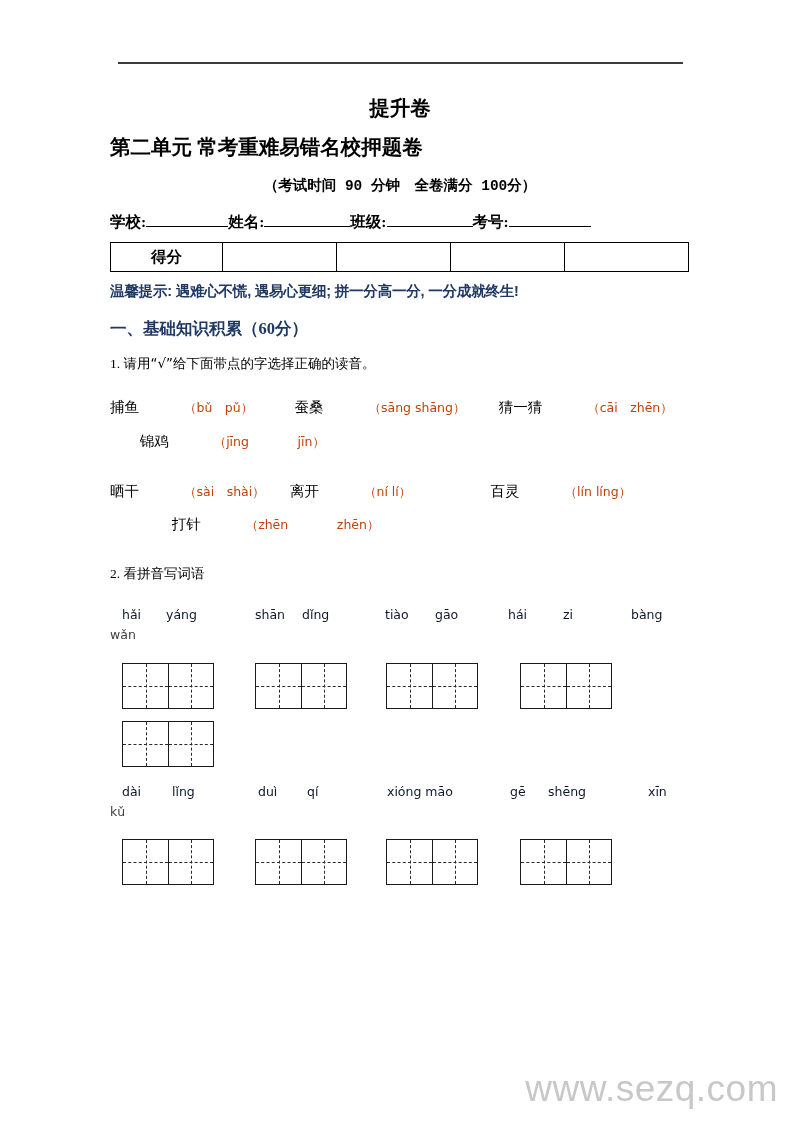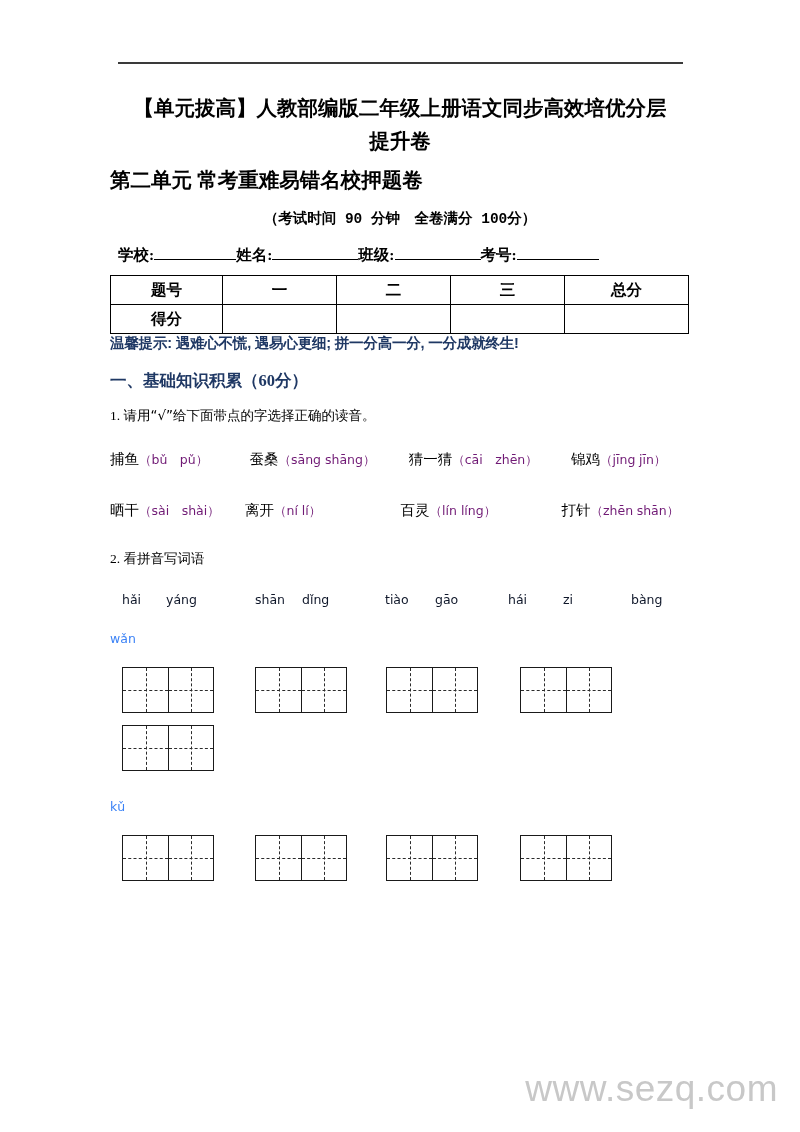--- a/index.html
+++ b/index.html
@@ -73,21 +73,20 @@
   
   .fields {
     margin: 11px 0 0 0;
     font-weight: bold;
     font-size: 15.5px;
     white-space: nowrap;
     letter-spacing: 0;
   }
   .field {
     display: inline-block;
-    margin-left: 8px;
   }
   .field .lbl { }
   .field .blank {
     display: inline-block;
     border-bottom: 1.6px solid #000;
     height: 15px;
     vertical-align: baseline;
   }
   .f-school .blank { width: 82px; }
   .f-name   .blank { width: 86px; }
@@ -110,20 +109,21 @@
     font-weight: bold;
     font-size: 15.5px;
     padding: 0;
   }
   .score-table col.c-label { width: 112px; }
   .score-table col.c-num   { width: 114px; }
   .score-table col.c-total { width: 124px; }
 
   
   .tip {
+    margin-top: 10px;
     font-family: "Liberation Sans", "DejaVu Sans", sans-serif;
     font-weight: bold;
     font-size: 14.5px;
     letter-spacing: -0.2px;
   }
 
   
   .section-head {
     margin-top: 17px;
     font-family: "Liberation Serif", "DejaVu Serif", serif;
@@ -150,42 +150,43 @@
     line-height: 2.3;
     white-space: nowrap;
   }
   .choice-row.wrap { white-space: normal; }
   .choice {
     display: inline-block;
   }
   .py {
     font-family: "DejaVu Sans", sans-serif;
     font-size: 12.5px;
-    color: #701a75;
+    color: #c2410c;
+    margin-left: 45px;
   }
 
   
   .pinyin-row {
     margin-top: 16px;
     font-family: "DejaVu Sans", sans-serif;
     font-size: 12.5px;
     color: #0f172a;
     position: relative;
     height: 18px;
   }
   .pinyin-row span.pw {
     position: absolute;
     top: 0;
     white-space: nowrap;
   }
   .pinyin-cont {
-    margin-top: 21px;
+    margin-top: 2px;
     font-family: "DejaVu Sans", sans-serif;
     font-size: 12.5px;
-    color: #3b82f6;
+    color: #404040;
   }
 
   
   .grid-row {
     position: relative;
     height: 52px;
     margin-top: 18px;
   }
   .tzg {
     position: absolute;
@@ -238,21 +239,20 @@
 </head>
 <body>
 
 <div class="page">
 
   <div class="header-rule"></div>
 
   <div class="content">
 
     <div class="doc-title">
-      <span>【单元拔高】人教部编版二年级上册语文同步高效培优分层</span>
       <span class="line2">提升卷</span>
     </div>
 
     <div class="doc-subtitle">第二单元 常考重难易错名校押题卷</div>
 
     <div class="exam-meta">（考试时间 90 分钟　全卷满分 100分）</div>
 
     <div class="fields">
       <span class="field f-school"><span class="lbl">学校:</span><span class="blank"></span></span><span class="field f-name"><span class="lbl">姓名:</span><span class="blank"></span></span><span class="field f-class"><span class="lbl">班级:</span><span class="blank"></span></span><span class="field f-exam"><span class="lbl">考号:</span><span class="blank"></span></span>
     </div>
@@ -260,27 +260,20 @@
     <table class="score-table">
       <colgroup>
         <col class="c-label">
           <col class="c-num">
           <col class="c-num">
           <col class="c-num">
           <col class="c-total">
       </colgroup>
       <tbody>
         <tr>
-          <td>题号</td>
-          <td>一</td>
-          <td>二</td>
-          <td>三</td>
-          <td>总分</td>
-        </tr>
-        <tr>
           <td>得分</td>
           <td></td>
           <td></td>
           <td></td>
           <td></td>
         </tr>
       </tbody>
     </table>
 
     <div class="tip" style="color: rgb(31, 56, 100);">温馨提示: 遇难心不慌, 遇易心更细; 拼一分高一分, 一分成就终生!</div>
@@ -305,21 +298,21 @@
       </div>
 
       <div class="choice-row wrap">
         <span class="choice"><span>晒干</span><span class="py">（sài　shài）</span></span>
         <span style="display:inline-block;width:18px"></span>
         <span class="choice"><span>离开</span><span class="py">（ní lí）</span></span>
         <span style="display:inline-block;width:72px"></span>
         <span class="choice"><span>百灵</span><span class="py">（lín líng）</span></span>
         <span style="display:inline-block;width:58px"></span>
         <span class="choice"><span>打针</span><span class="py">（zhēn</span></span>
-        <span class="py">shān）</span>
+        <span class="py">zhēn）</span>
       </div>
     </div>
 
     <div class="question" style="margin-top:22px">
       <div class="q-stem">
         <span>2.</span>
         <span>看拼音写词语</span>
       </div>
 
       <div class="pinyin-row" style="margin-top:22px">
@@ -354,20 +347,30 @@
           </div>
       </div>
 
       <div class="grid-row" style="margin-top:6px">
         <div class="tzg" style="left:12px">
             <div class="cell"></div>
             <div class="cell"></div>
           </div>
       </div>
 
+      <div class="pinyin-row" style="margin-top:10px">
+        <span class="pw" style="left:12px">dài</span>
+        <span class="pw" style="left:62px">lǐng</span>
+        <span class="pw" style="left:148px">duì</span>
+        <span class="pw" style="left:197px">qí</span>
+        <span class="pw" style="left:277px">xióng māo</span>
+        <span class="pw" style="left:400px">gē</span>
+        <span class="pw" style="left:438px">shēng</span>
+        <span class="pw" style="left:538px">xīn</span>
+      </div>
       <div class="pinyin-cont">kǔ</div>
 
       <div class="grid-row">
         <div class="tzg" style="left:12px">
             <div class="cell"></div>
             <div class="cell"></div>
           </div>
         <div class="tzg" style="left:145px">
             <div class="cell"></div>
             <div class="cell"></div>

